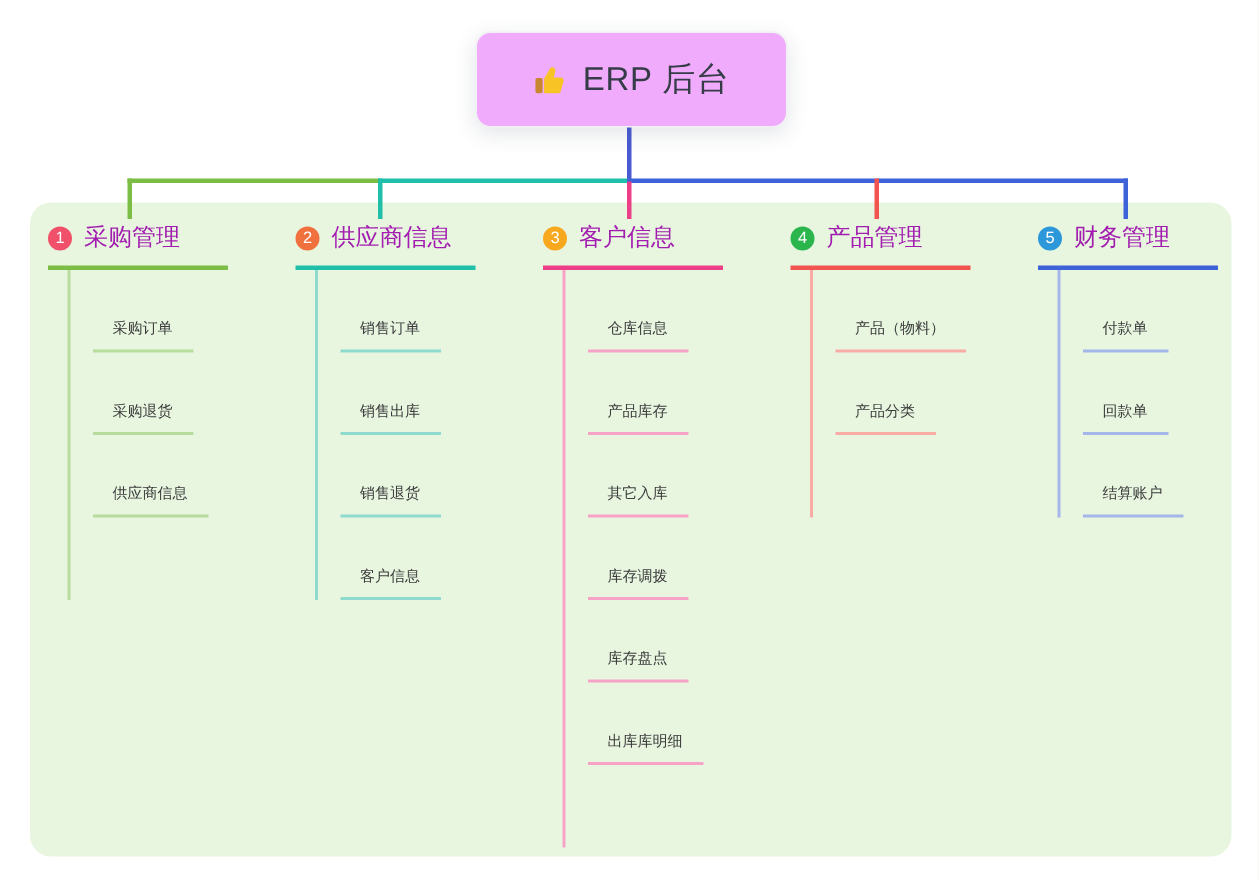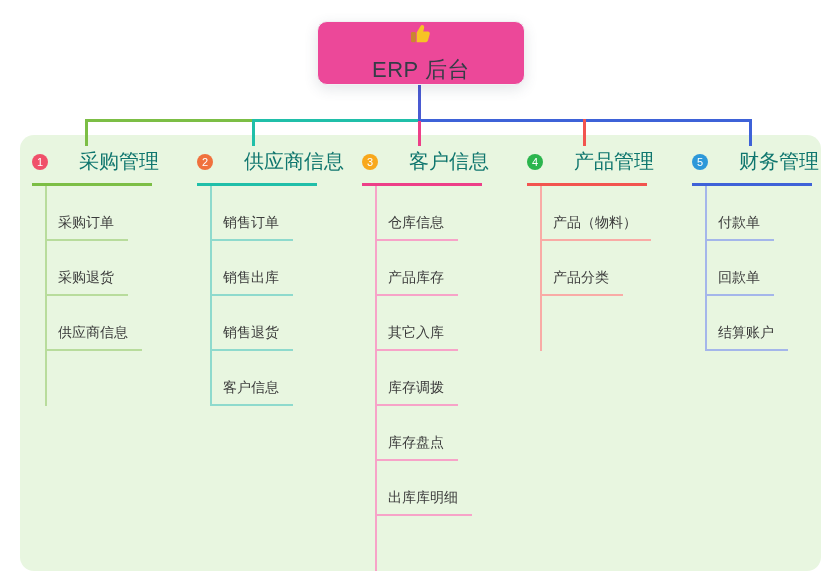--- a/index.html
+++ b/index.html
@@ -9,28 +9,27 @@
     font-family: "Liberation Sans", "DejaVu Sans", sans-serif;
     position: relative;
     overflow: hidden;
   }
 
   
   .root-card {
     position: absolute;
     left: 317px; top: 21px;
     width: 206px; height: 62px;
-    background: #ec4899;
+    background: #f0abfc;
     border: 1px solid #f1f1f3;
     border-radius: 10px;
     box-shadow: 0 4px 14px rgba(60,70,90,0.14);
     display: flex; align-items: center; justify-content: center;
     gap: 10px;
     z-index: 3;
-    flex-direction: column;
   }
   .root-card .root-title {
     font-size: 22px;
     color: #353c47;
     letter-spacing: 0.5px;
   }
 
   
   .conn { position: absolute; z-index: 1; }
 
@@ -59,41 +58,40 @@
   .badge {
     width: 16px; height: 16px;
     border-radius: 50%;
     background: var(--badge, #999);
     color: #fff;
     font-size: 11px; line-height: 16px;
     text-align: center;
     flex: 0 0 16px;
   }
   .branch-title {
-    font-size: 20px;
-    color: #0f766e;
+    font-size: 16px;
+    color: #a21caf;
     white-space: nowrap;
-    margin-left: 23px;
   }
   .branch-body { position: relative; }
   .spine {
     position: absolute;
     left: 13px; top: 0;
     width: 2px;
     background: var(--child-line, #ccc);
   }
   .child-row {
     height: 55px;
     display: flex; align-items: flex-end;
   }
   .child-label {
-    margin-left: 13px;
+    margin-left: 30px;
     padding: 0 14px 7px 13px;
     border-bottom: 2px solid var(--child-line, #ccc);
-    font-size: 14px;
+    font-size: 10px;
     color: #3b3b3b;
     white-space: nowrap;
   }
 </style>
 </head>
 <body>
 
 <div class="panel" style="background-color: rgb(232, 246, 224);"></div>
 
 <div class="conn" style="left: 418px; top: 83px; width: 3px; height: 38px; background-color: rgb(74, 90, 210);"></div>

